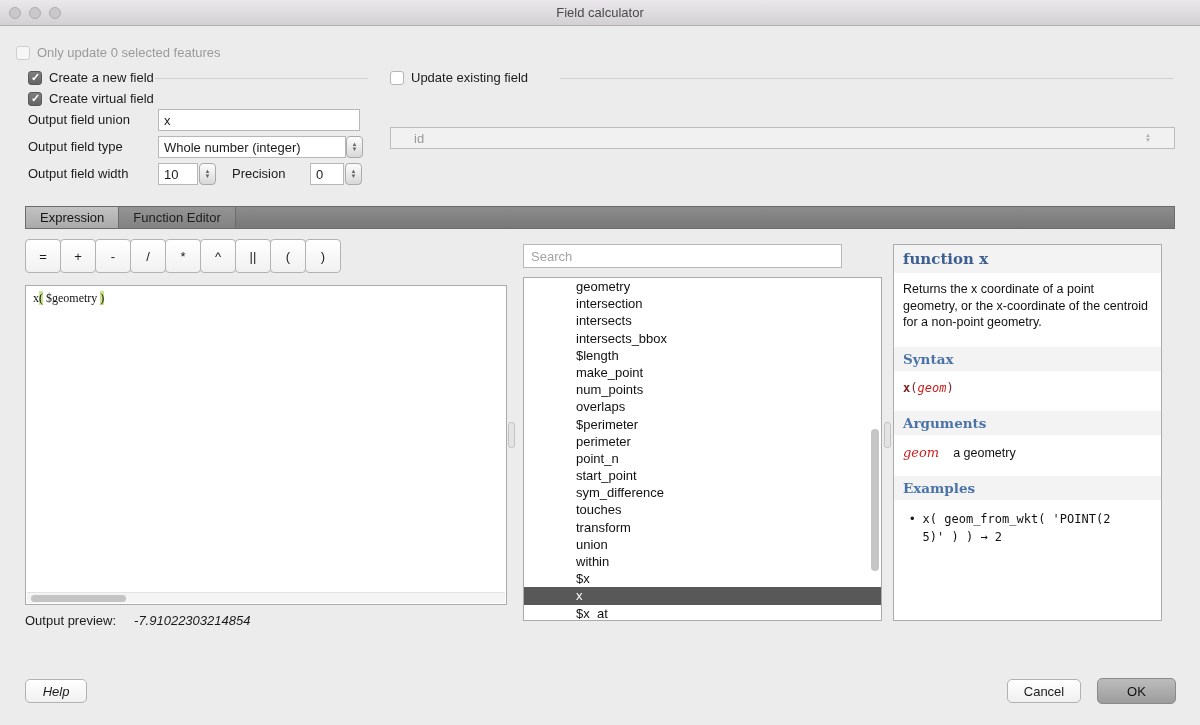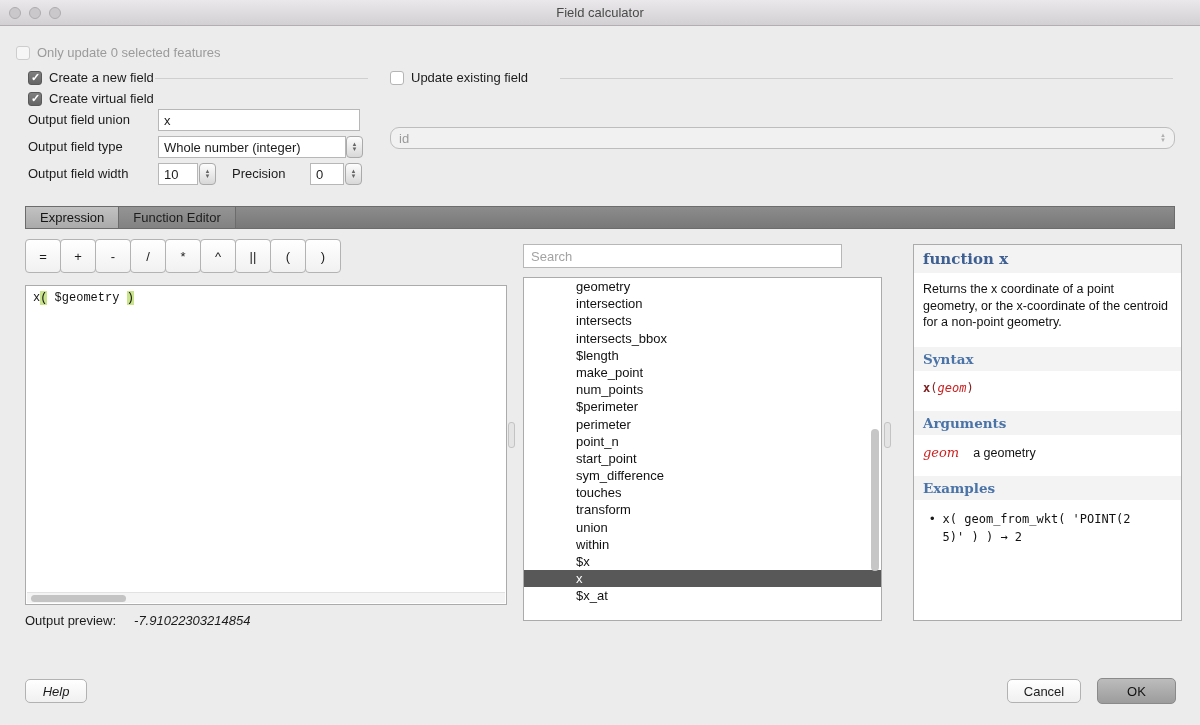--- a/index.html
+++ b/index.html
@@ -29,42 +29,42 @@
   .cb.disabled { border-color:#cdcdcd; background:#f6f6f6; }
   .groupline { position:absolute; height:1px; background:#cfcfcf; }
 
   .tf { position:absolute; height:22px; background:#fff; border:1px solid #b7b7b7;
     font-size:13px; padding:0 5px; font-family:"Liberation Sans",sans-serif; color:#1b1b1b; }
   .stepper { position:absolute; width:17px; height:22px; border:1px solid #aaa; border-radius:4px;
     background:linear-gradient(#fdfdfd,#d8d8d8); display:flex; flex-direction:column;
     align-items:center; justify-content:center; color:#666; }
   .stepper i { font-style:normal; font-size:6px; line-height:5px; }
   .combo { position:absolute; height:22px; border:1px solid #bdbdbd; background:#f1f1f1;
-    display:flex; align-items:center; padding:0 8px; color:#9a9a9a; border-radius:9px; }
+    display:flex; align-items:center; padding:0 23px; color:#9a9a9a; border-radius:0; }
   .combo .chev { margin-left:auto; display:flex; flex-direction:column; color:#b0b0b0; }
   .combo .chev i { font-style:normal; font-size:6px; line-height:5px; }
 
   
   .tabbar { position:absolute; left:25px; top:206px; width:1150px; height:23px;
     background:linear-gradient(#8c8c8c,#787878); border:1px solid #6c6c6c; display:flex; }
   .tab { padding:0 14px; display:flex; align-items:center; font-size:13px;
     border-right:1px solid #6c6c6c; color:#151515; }
   .tab.active { background:linear-gradient(#c2c2c2,#aaaaaa);text-align:center; }
   .tab.inactive { background:linear-gradient(#949494,#828282); color:#1d1d1d; }
 
   
   .op-row { position:absolute; left:25px; top:239px; display:flex; }
   .op-btn { width:36px; height:34px; background:linear-gradient(#ffffff,#f1f1f1);
     border:1px solid #b3b3b3; border-radius:4px; margin-right:-1px; font-size:13px;
     font-family:"Liberation Sans",sans-serif; color:#1b1b1b; }
 
   
   .expr { position:absolute; left:25px; top:285px; width:482px; height:320px;
     background:#fff; border:1px solid #ababab; }
-  .code { font-family:Liberation Mono, monospace; font-size:12px; padding:5px 7px; color:#111; }
+  .code { font-family:Liberation Serif, serif; font-size:12px; padding:5px 7px; color:#111; }
   .code .hl { background:#c9e48b; }
   .hscroll { position:absolute; left:1px; right:1px; bottom:1px; height:11px;
     background:#f4f4f4; border-top:1px solid #e2e2e2; }
   .hthumb { position:absolute; left:4px; top:2px; width:95px; height:7px;
     background:#c4c4c4; border-radius:4px; }
   .splitter { position:absolute; width:7px; height:26px; border:1px solid #c3c3c3;
     border-radius:3px; background:#e4e4e4; }
 
   .preview { position:absolute; left:25px; top:613px; font-size:13px; }
   .preview .val { font-style:italic; margin-left:18px; }
@@ -77,21 +77,21 @@
   .fnlist { position:absolute; left:523px; top:277px; width:359px; height:344px;
     background:#fff; border:1px solid #ababab; overflow:hidden; }
   .fn-item { height:17.2px; line-height:17.2px; padding-left:52px; font-size:13px; color:#111;
     white-space:nowrap; }
   .fn-item.selected { background:#585858; color:#fff; }
   .vscroll { position:absolute; right:2px; top:151px; width:8px; height:142px;
     background:#c6c6c6; border-radius:4px; }
 
   
   .help-panel { position:absolute; left:893px; top:244px; width:269px; height:377px;
-    background:#fff; border:1px solid #ababab; overflow:hidden;margin-left:20px; }
+    background:#fff; border:1px solid #ababab; overflow:hidden; }
   .hp-title { background:#f3f3f3; padding:5px 9px; color:#3e5f92; font-weight:bold;
     font-size:15px; font-family:"DejaVu Serif",serif; }
   .hp-desc { padding:8px 9px 10px 9px; font-size:12.5px; line-height:1.32; color:#111; }
   .hp-band { background:#f3f3f3; padding:4px 9px; color:#4a73a8; font-weight:bold;
     font-size:13.5px; font-family:"DejaVu Serif",serif; margin-top:6px; }
   .hp-code { padding:10px 9px; font-family:"DejaVu Sans Mono",monospace; font-size:12px; }
   .c-fn { color:#7c1f1f; font-weight:bold; }
   .c-paren { color:#7c1f1f; }
   .c-arg { color:#cc2222; font-style:italic; }
   .hp-arg { padding:10px 9px; font-size:12.5px; }
@@ -225,20 +225,21 @@
   <input class="search" placeholder="Search" style="">
   <div class="fnlist">
     <div class="vscroll"></div>
   <div class="fn-item">geometry</div>
       <div class="fn-item">intersection</div>
       <div class="fn-item">intersects</div>
       <div class="fn-item">intersects_bbox</div>
       <div class="fn-item">$length</div>
       <div class="fn-item">make_point</div>
       <div class="fn-item">num_points</div>
+      <div class="fn-item">overlaps</div>
       <div class="fn-item">$perimeter</div>
       <div class="fn-item">perimeter</div>
       <div class="fn-item">point_n</div>
       <div class="fn-item">start_point</div>
       <div class="fn-item">sym_difference</div>
       <div class="fn-item">touches</div>
       <div class="fn-item">transform</div>
       <div class="fn-item">union</div>
       <div class="fn-item">within</div>
       <div class="fn-item">$x</div>

